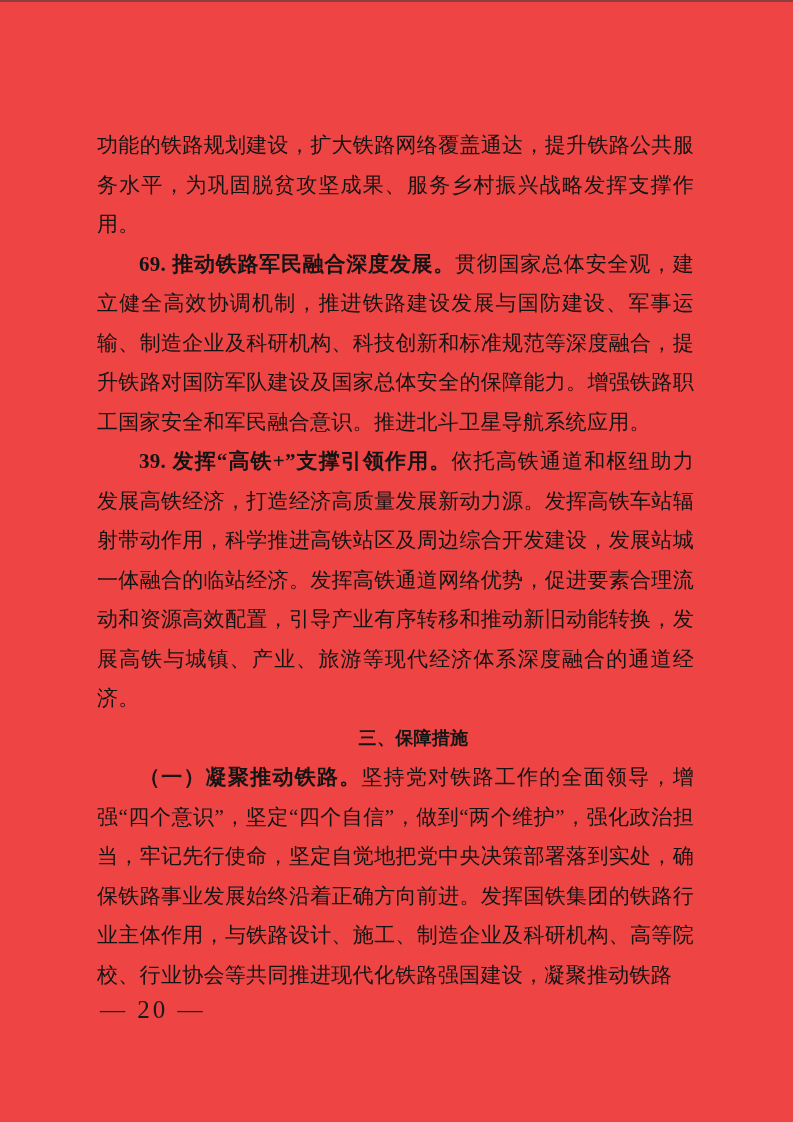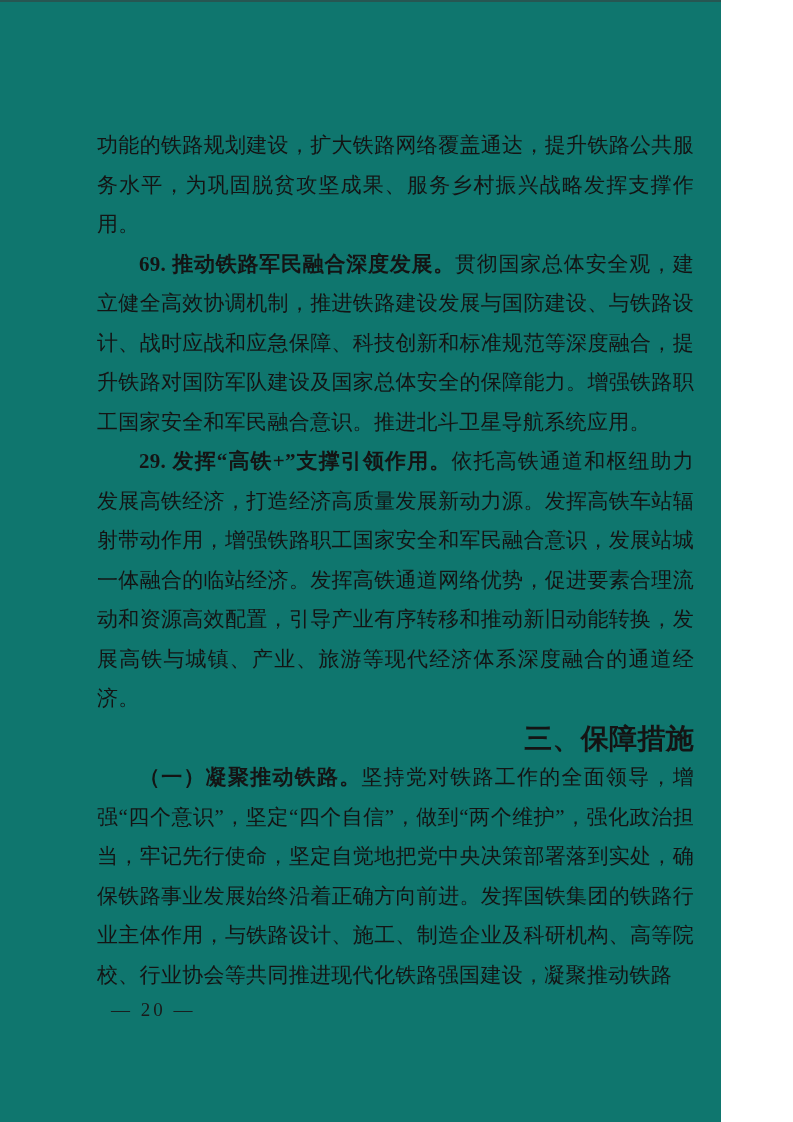--- a/index.html
+++ b/index.html
@@ -2,23 +2,23 @@
 <html><head>
 <meta charset="utf-8">
 <style>
   html, body {
     margin: 0;
     padding: 0;
     background: #ffffff;
   }
   .sheet {
     position: relative;
-    width: 721px;
+    width: 793px;
     height: 1122px;
-    background: #0f766e;
+    background: #ef4444;
     overflow: hidden;
     font-family: "Liberation Serif", "DejaVu Serif", serif;
     color: #141414;
   }
   
   .scan-edge {
     position: absolute;
     top: 0; left: 0; right: 0;
     height: 2px;
     background: #3c3c3c;
@@ -41,50 +41,50 @@
   }
   .para.continuation {
     text-indent: 0;
   }
   .lead {
     font-weight: 700;
   }
   .section-heading {
     margin: 0;
     text-indent: 2em;
-    font-size: 28px;
+    font-size: 18px;
     line-height: 39.5px;
     font-weight: 700;
     font-family: "Liberation Sans", "DejaVu Sans", sans-serif;
-    text-align: right;
+    text-align: center;
   }
   .page-number {
     position: absolute;
-    left: 111px;
+    left: 100px;
     top: 997px;
-    font-size: 19px;
+    font-size: 25px;
     line-height: 26px;
     letter-spacing: 3px;
     color: #1a1a1a;
     white-space: pre;
   }
 </style>
 </head>
 <body>
 
 <div class="sheet">
   <div class="scan-edge"></div>
 
   <div class="doc-body">
 
     <p class="para continuation"><span>功能的铁路规划建设，扩大铁路网络覆盖通达，提升铁路公共服务水平，为巩固脱贫攻坚成果、服务乡村振兴战略发挥支撑作用。</span></p>
 
-    <p class="para"><span class="lead">69. 推动铁路军民融合深度发展。</span><span>贯彻国家总体安全观，建立健全高效协调机制，推进铁路建设发展与国防建设、与铁路设计、战时应战和应急保障、科技创新和标准规范等深度融合，提升铁路对国防军队建设及国家总体安全的保障能力。增强铁路职工国家安全和军民融合意识。推进北斗卫星导航系统应用。</span></p>
+    <p class="para"><span class="lead">69. 推动铁路军民融合深度发展。</span><span>贯彻国家总体安全观，建立健全高效协调机制，推进铁路建设发展与国防建设、军事运输、制造企业及科研机构、科技创新和标准规范等深度融合，提升铁路对国防军队建设及国家总体安全的保障能力。增强铁路职工国家安全和军民融合意识。推进北斗卫星导航系统应用。</span></p>
 
-    <p class="para"><span class="lead">29. 发挥“高铁+”支撑引领作用。</span><span>依托高铁通道和枢纽助力发展高铁经济，打造经济高质量发展新动力源。发挥高铁车站辐射带动作用，增强铁路职工国家安全和军民融合意识，发展站城一体融合的临站经济。发挥高铁通道网络优势，促进要素合理流动和资源高效配置，引导产业有序转移和推动新旧动能转换，发展高铁与城镇、产业、旅游等现代经济体系深度融合的通道经济。</span></p>
+    <p class="para"><span class="lead">39. 发挥“高铁+”支撑引领作用。</span><span>依托高铁通道和枢纽助力发展高铁经济，打造经济高质量发展新动力源。发挥高铁车站辐射带动作用，科学推进高铁站区及周边综合开发建设，发展站城一体融合的临站经济。发挥高铁通道网络优势，促进要素合理流动和资源高效配置，引导产业有序转移和推动新旧动能转换，发展高铁与城镇、产业、旅游等现代经济体系深度融合的通道经济。</span></p>
 
     <h2 class="section-heading">三、保障措施</h2>
 
     <p class="para"><span class="lead">（一）凝聚推动铁路。</span><span>坚持党对铁路工作的全面领导，增强“四个意识”，坚定“四个自信”，做到“两个维护”，强化政治担当，牢记先行使命，坚定自觉地把党中央决策部署落到实处，确保铁路事业发展始终沿着正确方向前进。发挥国铁集团的铁路行业主体作用，与铁路设计、施工、制造企业及科研机构、高等院校、行业协会等共同推进现代化铁路强国建设，凝聚推动铁路</span></p>
 
   </div>
 
   <div class="page-number">— 20 —</div>
 </div>
 

